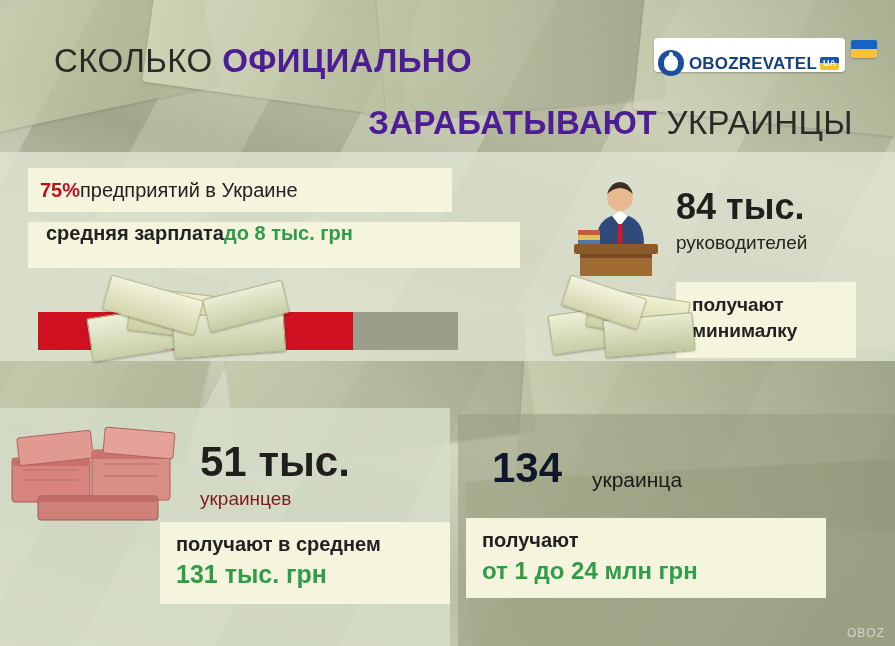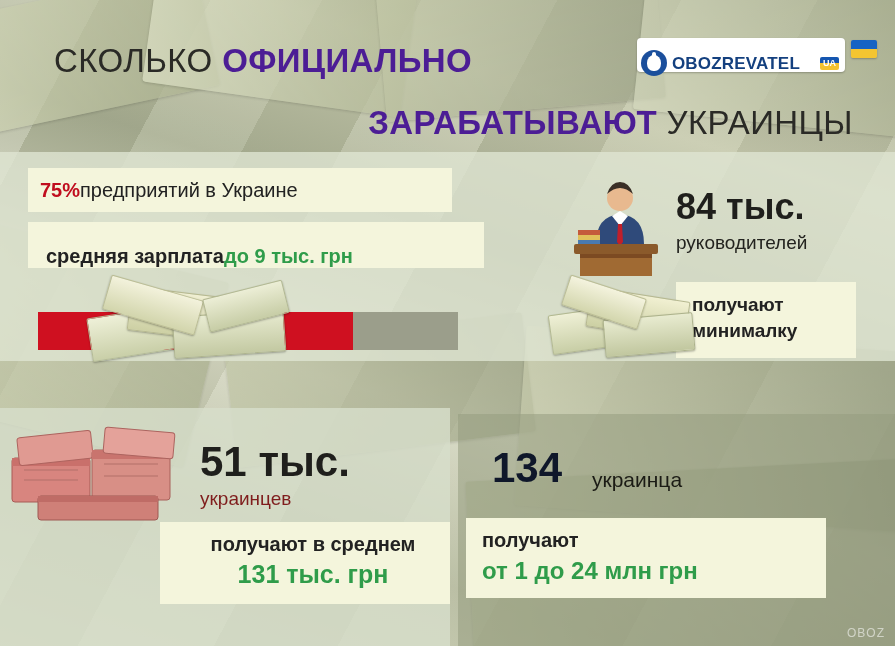--- a/index.html
+++ b/index.html
@@ -58,21 +58,21 @@
   }
   .logo-badge:before {
     content: ""; position: absolute; left: 11px; top: 2px;
     width: 4px; height: 7px; background: #ffffff; border-radius: 2px; z-index: 2;
   }
   .logo-text {
     font-size: 17px; font-weight: bold; color: #14407f;
     letter-spacing: .2px; line-height: 1;
   }
   .logo-ua {
-    margin-left: 20px; font-size: 9px; font-weight: bold; color: #fff;
+    margin-left: 3px; font-size: 9px; font-weight: bold; color: #fff;
     background: linear-gradient(#1456b0 0 50%, #f2c230 50% 100%);
     padding: 2px 3px; border-radius: 2px; line-height: 1;
   }
   .flag {
     position: absolute; right: 18px; top: 40px;
     width: 26px; height: 18px;
     background: linear-gradient(#1563c4 0 50%, #f4c531 50% 100%);
     border-radius: 2px;
     box-shadow: 0 1px 2px rgba(0,0,0,.25);
   }
@@ -89,22 +89,22 @@
     color: #222;
   }
   .pill1 {
     position: absolute; left: 28px; top: 168px; width: 424px; height: 44px;
     display: flex; align-items: center; padding-left: 12px;
     font-size: 20px;
   }
   .pill1 .accent-red { color: #c00d1e; font-weight: bold; }
 
   .pill2 {
-    position: absolute; left: 28px; top: 222px; width: 456px; height: 46px;
-    display: flex; align-items: flex-end; padding-left: 18px;
+    position: absolute; left: 28px; top: 222px; width: 492px; height: 46px;
+    display: flex; align-items: flex-start; padding-left: 18px;
     font-size: 20px; font-weight: bold;
   }
   .pill2 .accent-green { color: #2f9c4a; }
 
   
   .bar-wrap {
     position: absolute; left: 38px; top: 312px; width: 420px; height: 38px;
     background: #9b9e8b;
   }
   .bar-fill {
@@ -132,21 +132,21 @@
 
   
   .band2 {
     position: absolute; left: 0; top: 408px; width: 450px; height: 238px;
     background: rgba(215,222,203,0.82);
   }
   .num51 { left: 200px; top: 438px; font-size: 42px; }
   .sub51 { position: absolute; left: 200px; top: 488px; font-size: 19px; color: #7f1d1d; }
   .pill4 {
     position: absolute; left: 160px; top: 522px; width: 290px; height: 82px;
-    padding: 9px 0 0 16px; font-size: 20px; font-weight: bold; line-height: 1.35; text-align: center;
+    padding: 9px 0 0 16px; font-size: 20px; font-weight: bold; line-height: 1.35;
   }
   .pill4 .accent-green { color: #2f9c4a; font-size: 25px; }
   .money-stack-3 { position: absolute; left: 8px; top: 424px; width: 190px; height: 100px; }
 
   
   .band3 {
     position: absolute; left: 458px; top: 414px; width: 437px; height: 232px;
     background: rgba(150,156,128,0.55);
   }
   .num134 { left: 492px; top: 444px; font-size: 42px; color: #0f172a; }
@@ -201,21 +201,21 @@
 
 <div class="band1"></div>
 
 <div class="pill1 card-cream">
   <span class="accent-red">75%</span>
     <span> предприятий в Украине</span>
 </div>
 
 <div class="pill2 card-cream">
   <span>средняя зарплата </span>
-    <span class="accent-green">до 9 тыс. грн</span>
+    <span class="accent-green">до 8 тыс. грн</span>
 </div>
 
 <div class="bar-wrap">
   <div class="bar-fill" style="width: 75%;"></div>
 </div>
 
 <div class="money-stack-1">
   <div class="note" style="left:4px;top:26px;width:120px;height:44px;transform:rotate(-9deg);background:linear-gradient(#eef0d8,#c9cfa8);border:1px solid #b4bb95;"></div>
   <div class="note" style="left:44px;top:10px;width:118px;height:44px;transform:rotate(7deg);background:linear-gradient(#f0efd2,#cdd0a4);border:1px solid #b7b98f;"></div>
   <div class="note" style="left:88px;top:30px;width:112px;height:42px;transform:rotate(-4deg);background:linear-gradient(#e9ecd2,#c3c9a2);border:1px solid #aeb48e;"></div>

